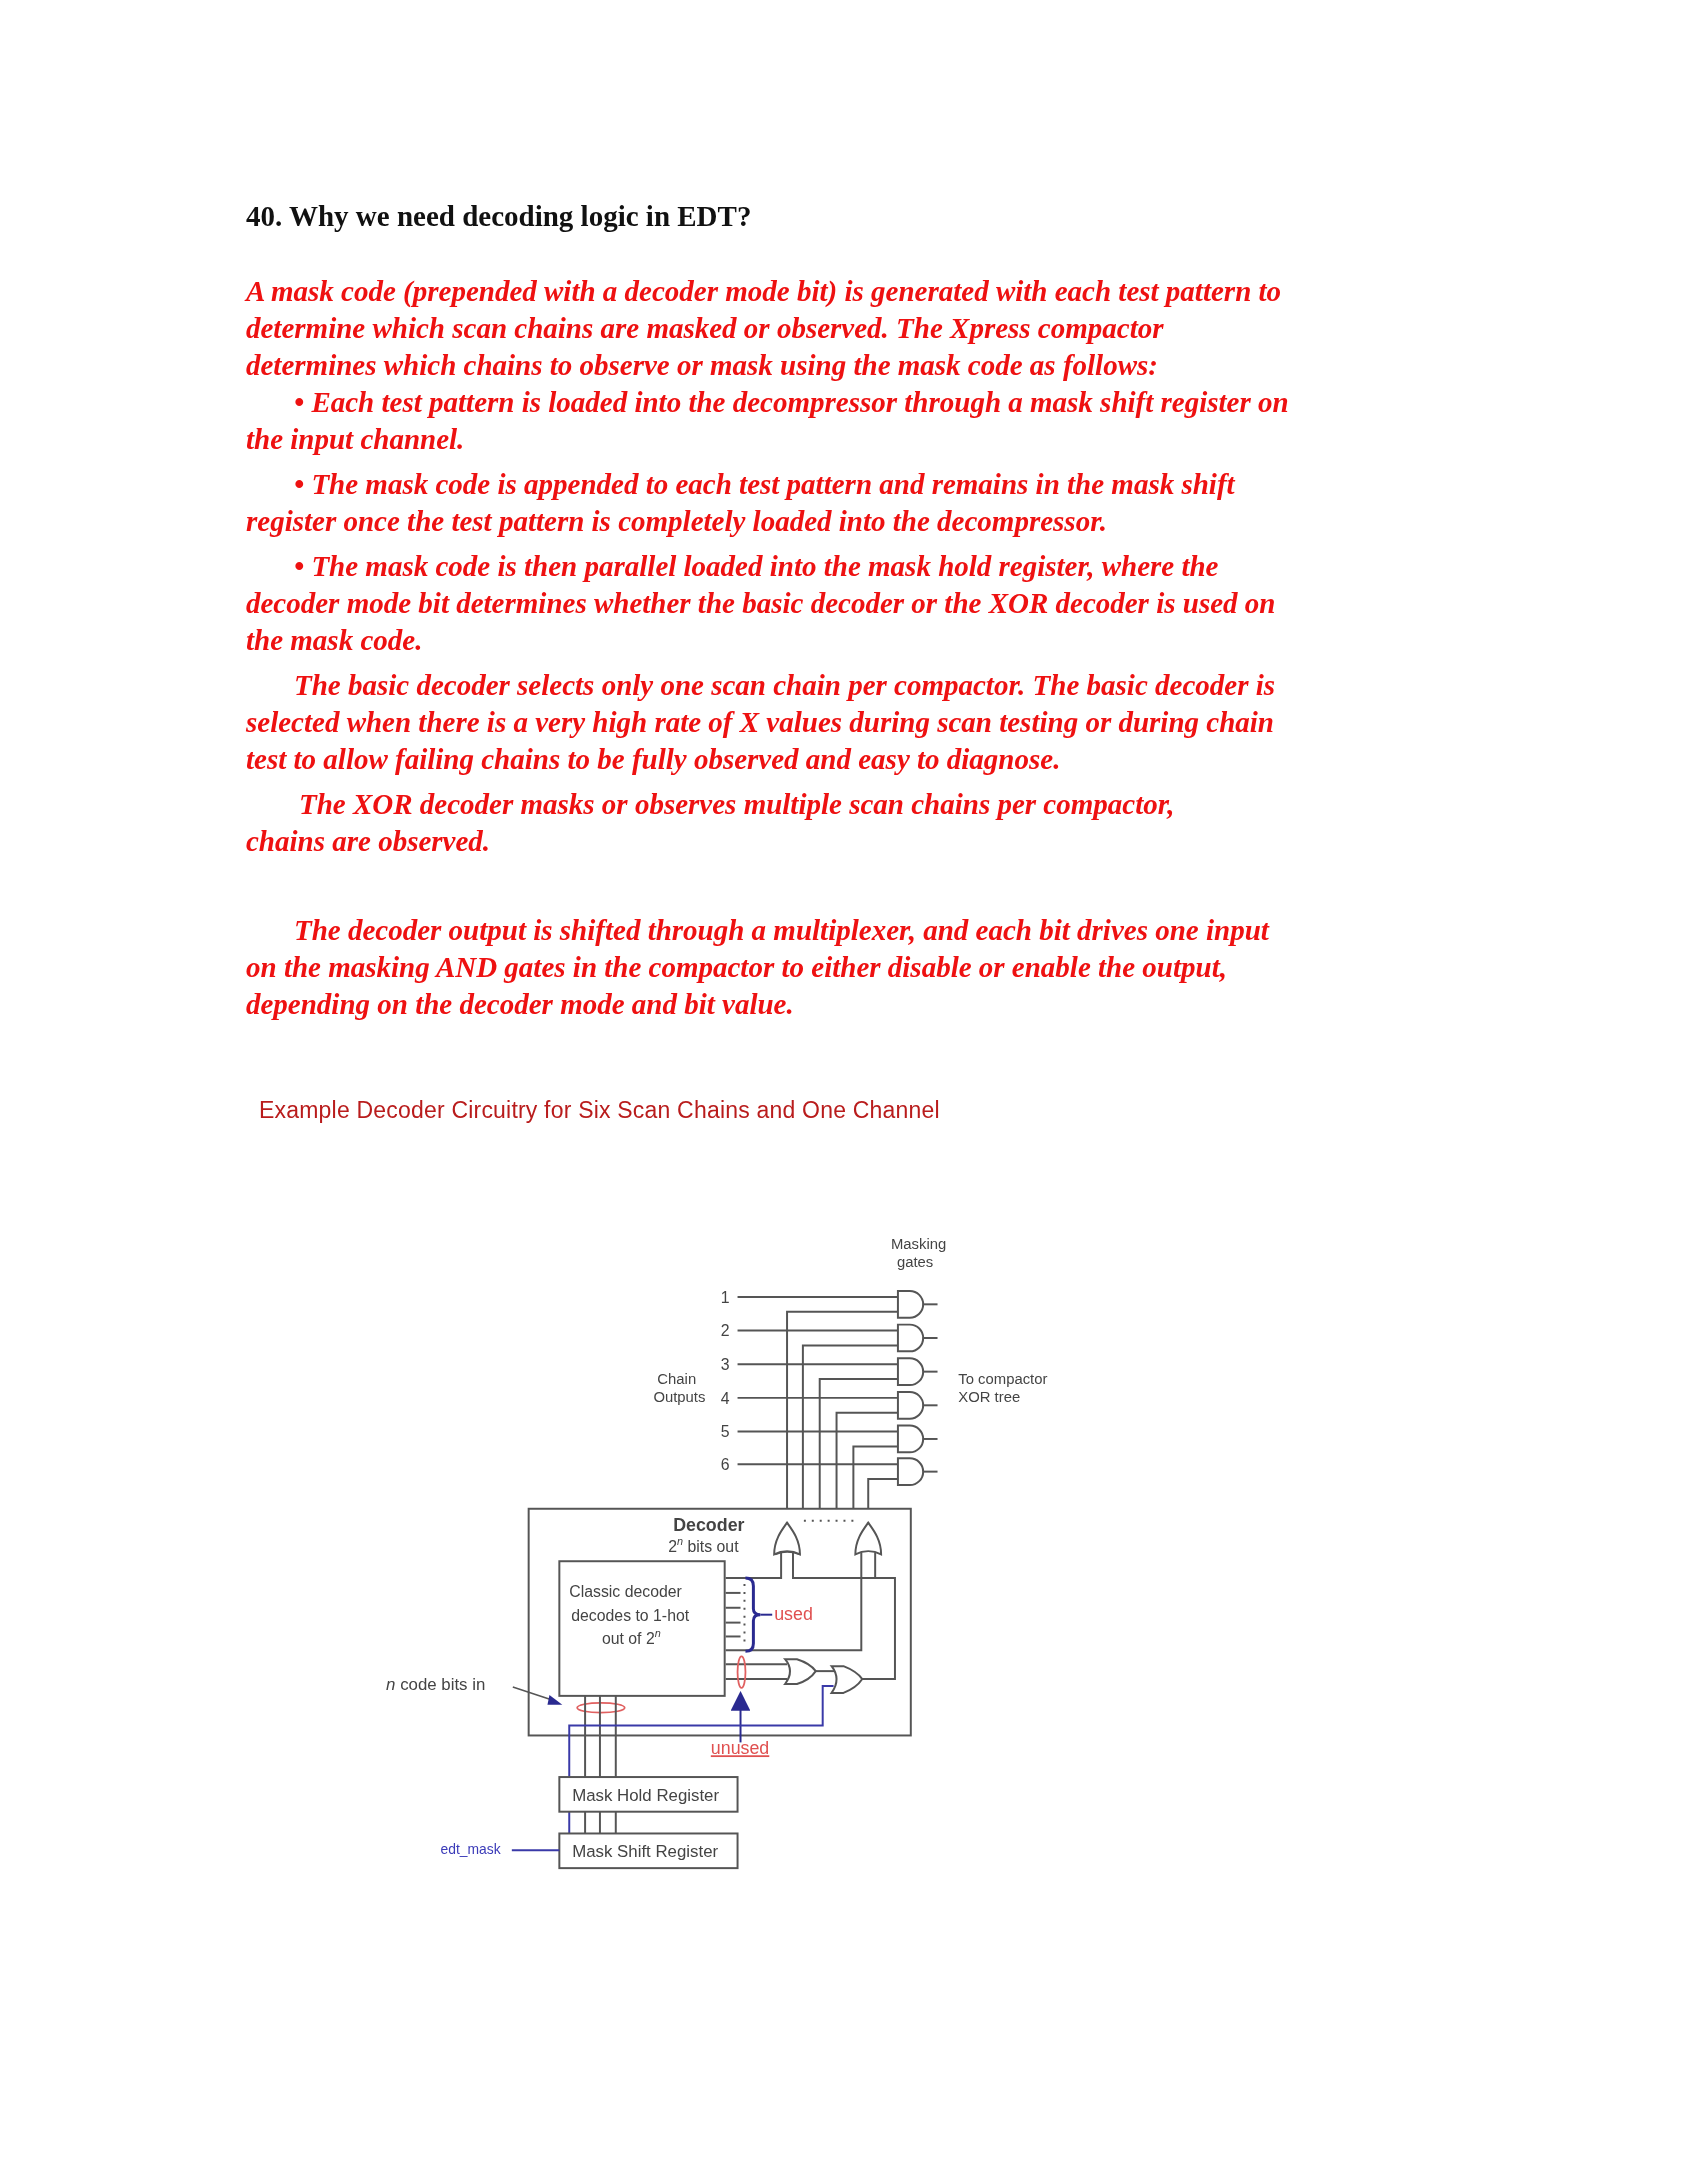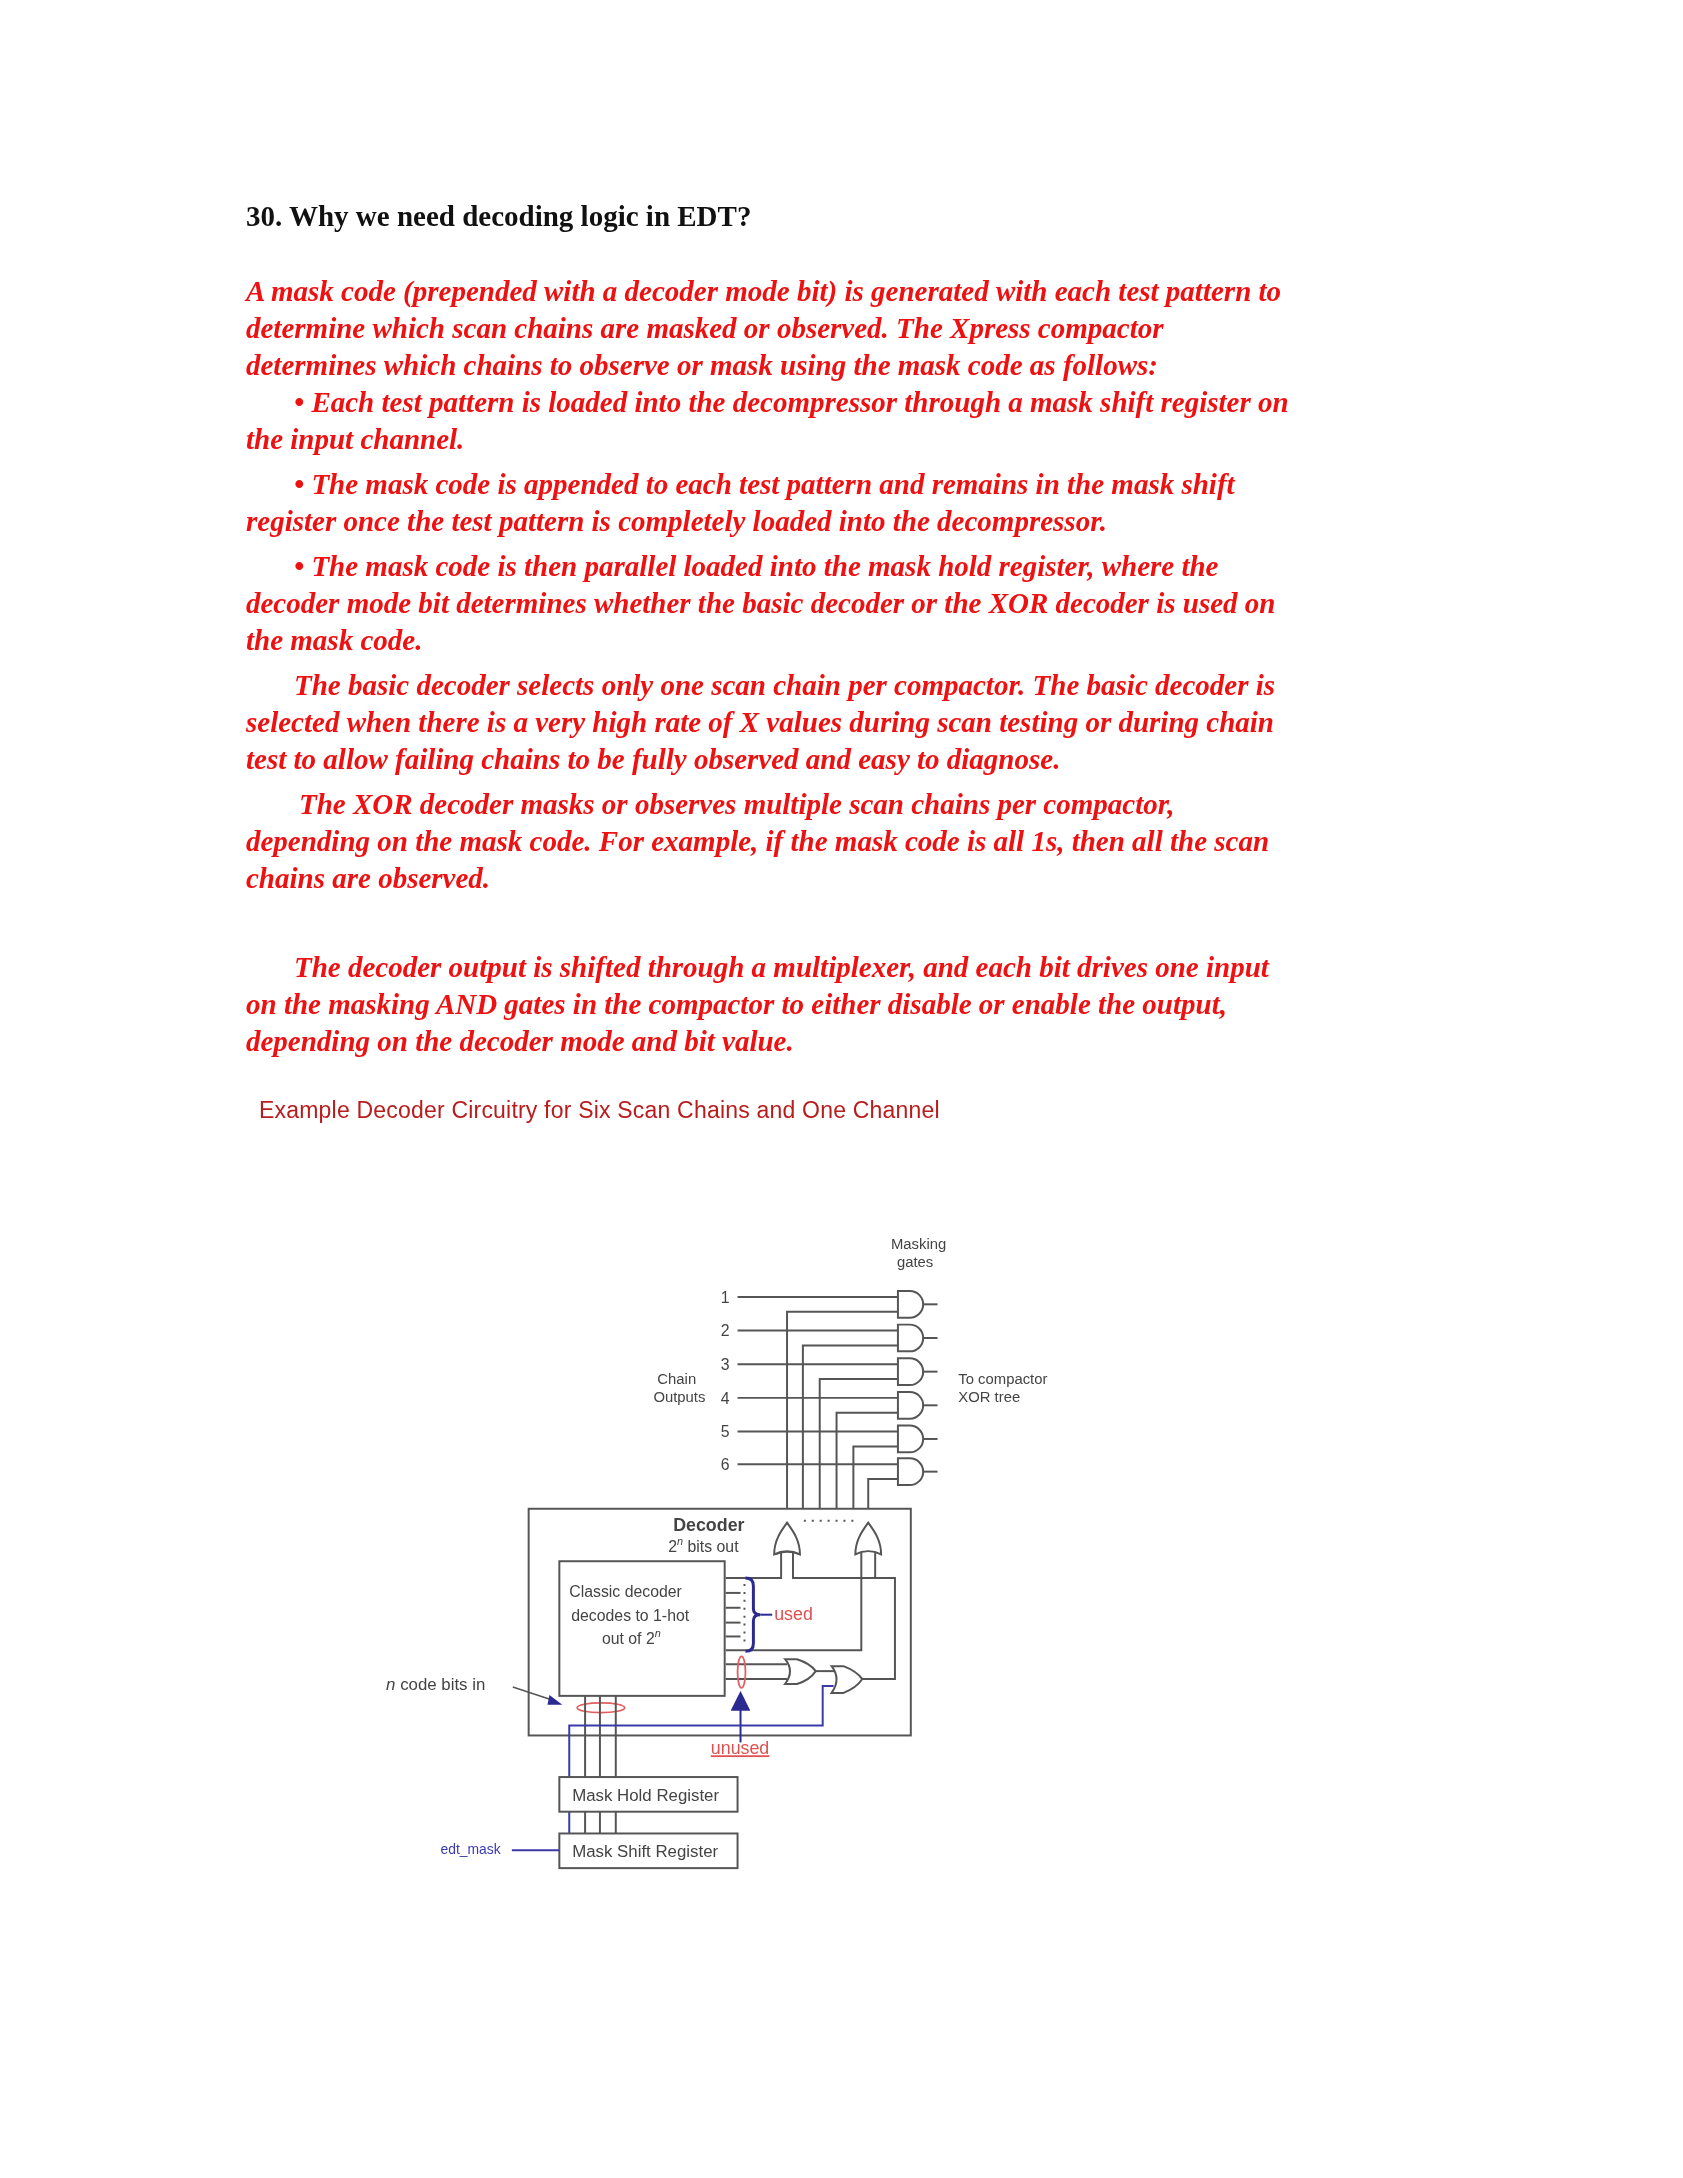--- a/index.html
+++ b/index.html
@@ -29,21 +29,21 @@
   .diagram text { font-family: "Liberation Sans", sans-serif; fill: #444; }
   .wire { stroke: #555; stroke-width: 2; fill: none; }
   .box { stroke: #555; stroke-width: 2; fill: #fff; }
   .gate { stroke: #555; stroke-width: 2; fill: #fff; }
   .blue { stroke: #3a3aa8; stroke-width: 2; fill: none; }
   .redell { stroke: #e06060; stroke-width: 1.8; fill: none; }
 </style>
 </head>
 <body>
 
-<h1 class="heading">30. Why we need decoding logic in EDT?</h1>
+<h1 class="heading">40. Why we need decoding logic in EDT?</h1>
 
 <div class="body-text">
   <p class="para">
     <span class="line">A mask code (prepended with a decoder mode bit) is generated with each test pattern to</span>
     <span class="line">determine which scan chains are masked or observed. The Xpress compactor</span>
     <span class="line">determines which chains to observe or mask using the mask code as follows:</span>
   </p>
   <p class="para">
     <span class="line indent">• Each test pattern is loaded into the decompressor through a mask shift register on</span>
     <span class="line">the input channel.</span>
@@ -57,21 +57,20 @@
     <span class="line">decoder mode bit determines whether the basic decoder or the XOR decoder is used on</span>
     <span class="line">the mask code.</span>
   </p>
   <p class="para gap-s">
     <span class="line indent">The basic decoder selects only one scan chain per compactor. The basic decoder is</span>
     <span class="line">selected when there is a very high rate of X values during scan testing or during chain</span>
     <span class="line">test to allow failing chains to be fully observed and easy to diagnose.</span>
   </p>
   <p class="para gap-s">
     <span class="line indent-b">The XOR decoder masks or observes multiple scan chains per compactor,</span>
-    <span class="line">depending on the mask code. For example, if the mask code is all 1s, then all the scan</span>
     <span class="line">chains are observed.</span>
   </p>
   <p class="para gap-l">
     <span class="line indent">The decoder output is shifted through a multiplexer, and each bit drives one input</span>
     <span class="line">on the masking AND gates in the compactor to either disable or enable the output,</span>
     <span class="line">depending on the decoder mode and bit value.</span>
   </p>
 </div>
 
 <div class="caption">Example Decoder Circuitry for Six Scan Chains and One Channel</div>

